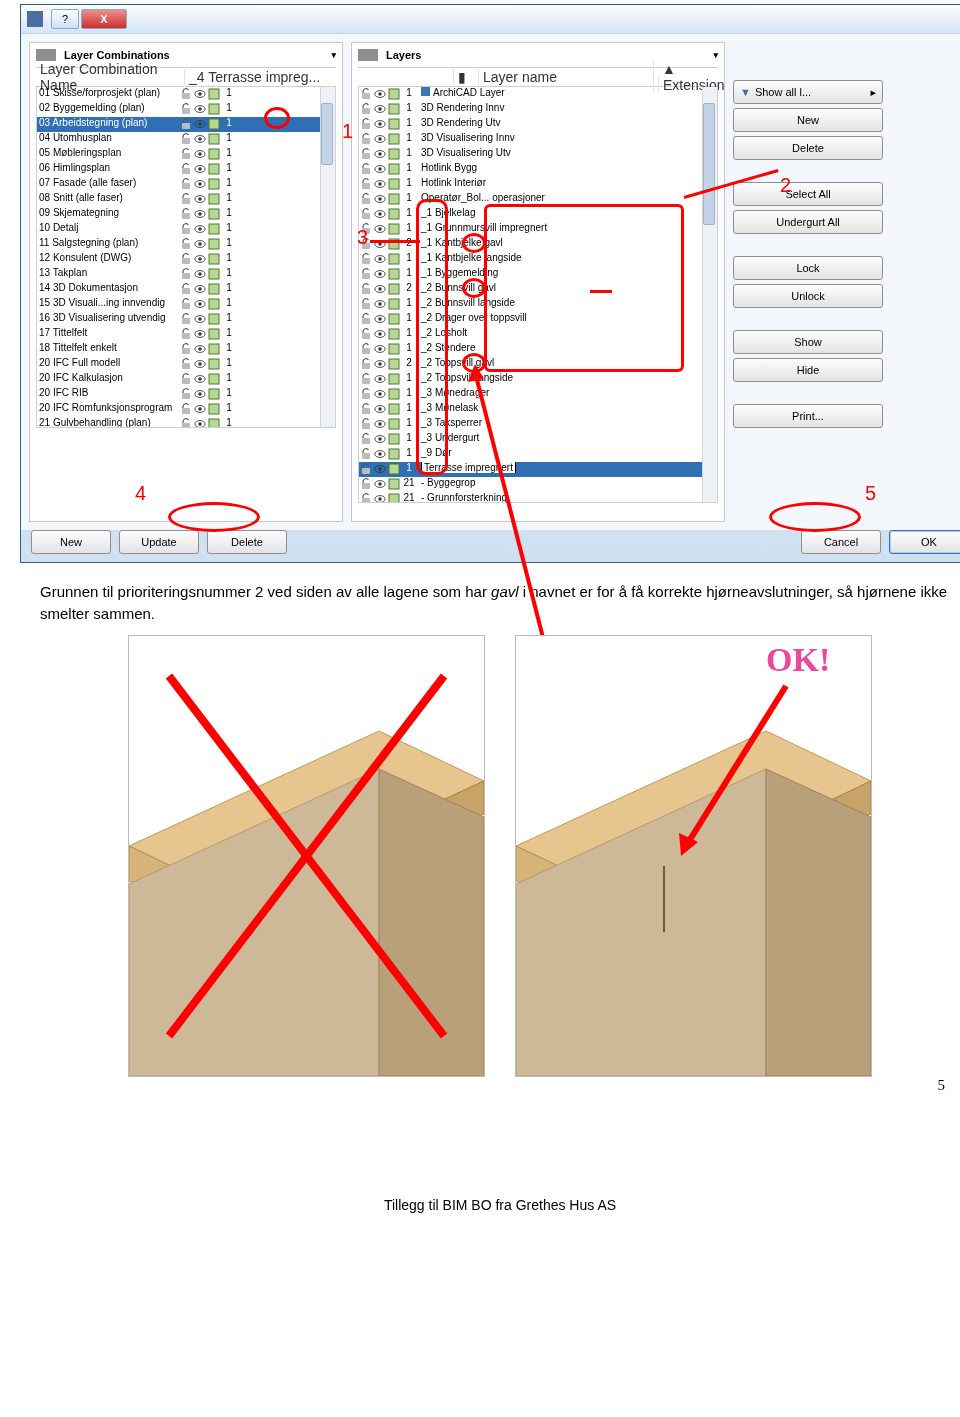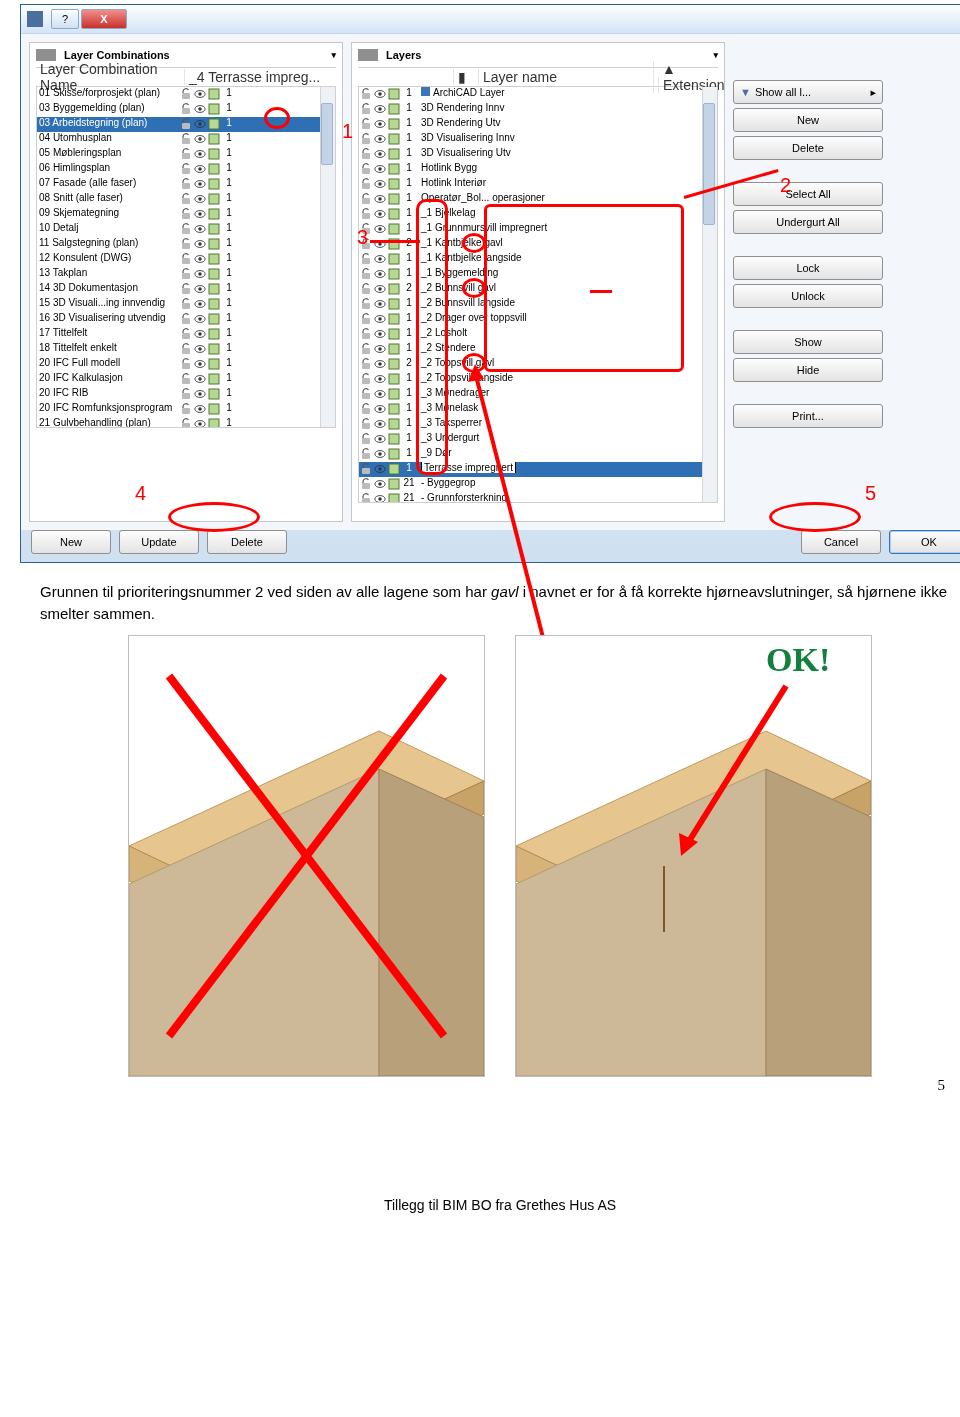--- a/index.html
+++ b/index.html
@@ -89,21 +89,21 @@
                   </svg>
                 </span>
                 <span class="ico">
                   <svg viewBox="0 0 12 12">
                     <rect x="1" y="1" width="10" height="10" fill="#b7d895" stroke="#4f7a2e"></rect>
                   </svg>
                 </span>
                 <span class="num">1</span>
               </div>
               <div class="row">
-                <span class="name">03 Byggemelding (plan)</span>
+                <span class="name">02 Byggemelding (plan)</span>
                 <span class="ico">
                   <svg viewBox="0 0 12 12">
                     <path d="M3 5V3.5a3 3 0 015.5-1.5" fill="none" stroke="#555" stroke-width="1.2"></path>
                     <rect x="2" y="5" width="8" height="6" rx="1" fill="#bbb"></rect>
                   </svg>
                 </span>
                 <span class="ico">
                   <svg viewBox="0 0 14 10">
                     <ellipse cx="7" cy="5" rx="6" ry="4" fill="none" stroke="#333" stroke-width="1"></ellipse>
                     <circle cx="7" cy="5" r="2" fill="#333"></circle>
@@ -1251,21 +1251,21 @@
       <polygon points="0,210 110,262 110,296 0,245" fill="#d6b479" stroke="#b78d4e"></polygon>
       <polygon points="110,262 355,145 355,178 110,296" fill="#c8a367" stroke="#aa8043"></polygon>
       <polygon points="0,248 250,133 250,440 0,440" fill="#cdb997" stroke="#b39a72"></polygon>
       <polygon points="250,133 355,181 355,440 250,440" fill="#b8a07b" stroke="#9d835b"></polygon>
 
       <line x1="148" y1="230" x2="148" y2="296" stroke="#7a5a2d" stroke-width="2"></line>
 
       <line x1="270" y1="50" x2="170" y2="210" stroke="#f00" stroke-width="6"></line>
       <polygon points="165,220 163,197 182,206" fill="#f00"></polygon>
     </svg>
-    <div style="position:absolute;left:250px;top:5px;color:#15803d;font:bold 34px Verdana">OK!</div>
+    <div style="position:absolute;left:250px;top:5px;color:#ec4899;font:bold 34px Verdana">OK!</div>
   </div>
 </div>
 
 <div style="position:relative;height:40px">
   <div class="pgnum">5</div>
 </div>
 <div class="footer">Tillegg til BIM BO fra Grethes Hus AS</div>
 
 </div>
 

